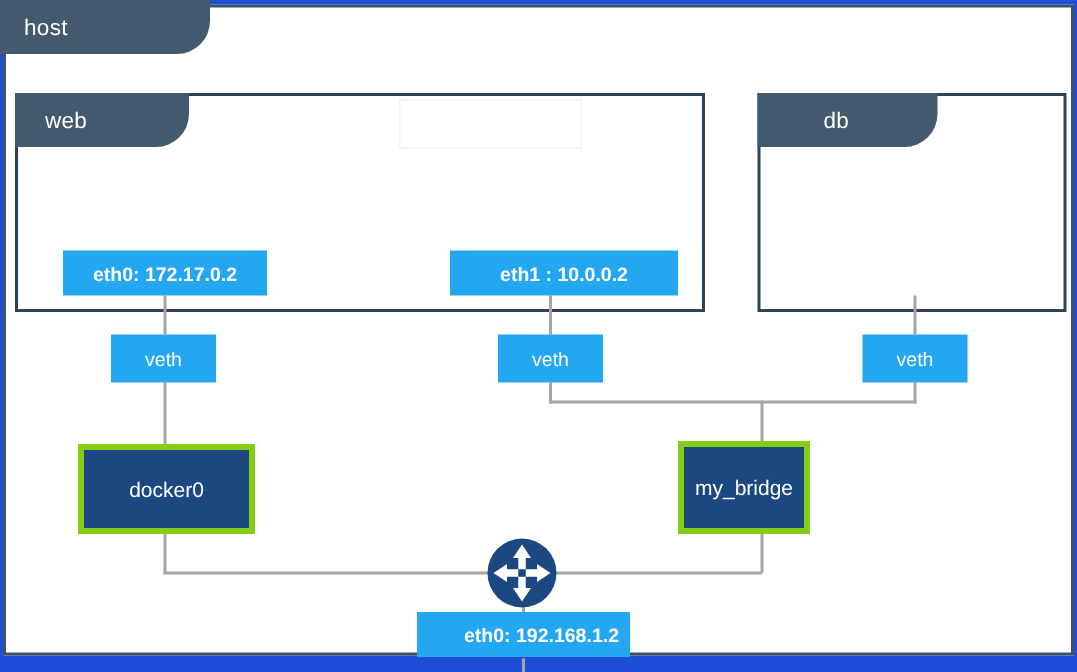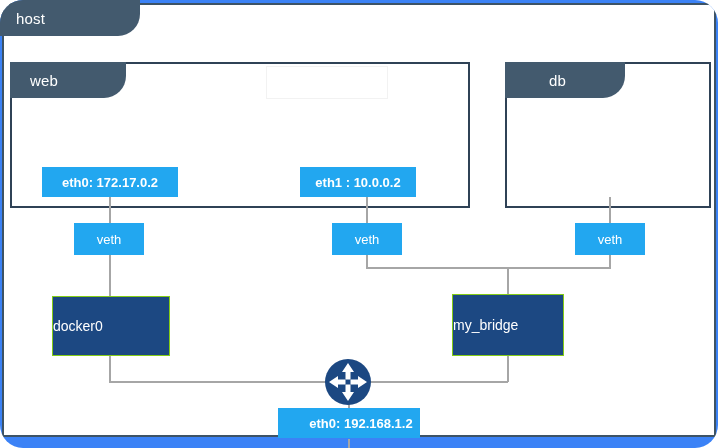--- a/index.html
+++ b/index.html
@@ -7,23 +7,22 @@
     padding: 0;
     background: #ffffff;
   }
   body {
     font-family: "Liberation Sans", sans-serif;
   }
   #canvas {
     position: relative;
     width: 718px;
     height: 448px;
-    background: #3b82f6;
+    background: #1d4ed8;
     overflow: hidden;
-    border-radius: 23px;
   }
 
   
   .host-panel {
     position: absolute;
     left: 2px;
     top: 3px;
     width: 714px;
     height: 434px;
     box-sizing: border-box;
@@ -109,43 +108,43 @@
     align-items: center;
     justify-content: center;
     font-size: 13px;
     z-index: 4;
     white-space: nowrap;
   }
   .node.eth { height: 30px; font-weight: bold; }
   .node.veth { height: 32px; font-size: 13px; }
 
   .n-eth0-web  { left: 42px;  top: 167px; width: 136px; }
-  .n-eth1-web  { left: 300px; top: 167px; width: 116px; }
+  .n-eth1-web  { left: 300px; top: 167px; width: 152px; }
   .n-eth0-db   { left: 540px; top: 167px; width: 144px; }
   .n-veth-1    { left: 74px;  top: 223px; width: 70px; }
   .n-veth-2    { left: 332px; top: 223px; width: 70px; }
   .n-veth-3    { left: 575px; top: 223px; width: 70px; }
   .n-eth0-host { left: 278px; top: 408px; width: 142px; height: 31px; padding-left: 24px; }
 
   
   .bridge {
     position: absolute;
     box-sizing: border-box;
     background: #1c4882;
-    border: 1px solid #84cc16;
+    border: 4px solid #84cc16;
     color: #ffffff;
     display: flex;
     align-items: center;
-    justify-content: flex-start;
+    justify-content: center;
     font-size: 14px;
     z-index: 4;
     white-space: nowrap;
   }
   .b-docker0   { left: 52px;  top: 296px; width: 118px; height: 60px; }
-  .b-mybridge  { left: 452px; top: 294px; width: 112px; height: 62px; }
+  .b-mybridge  { left: 452px; top: 294px; width: 88px; height: 62px; }
 
   
   .router {
     position: absolute;
     left: 324px;
     top: 358px;
     width: 48px;
     height: 48px;
     z-index: 7;
   }

